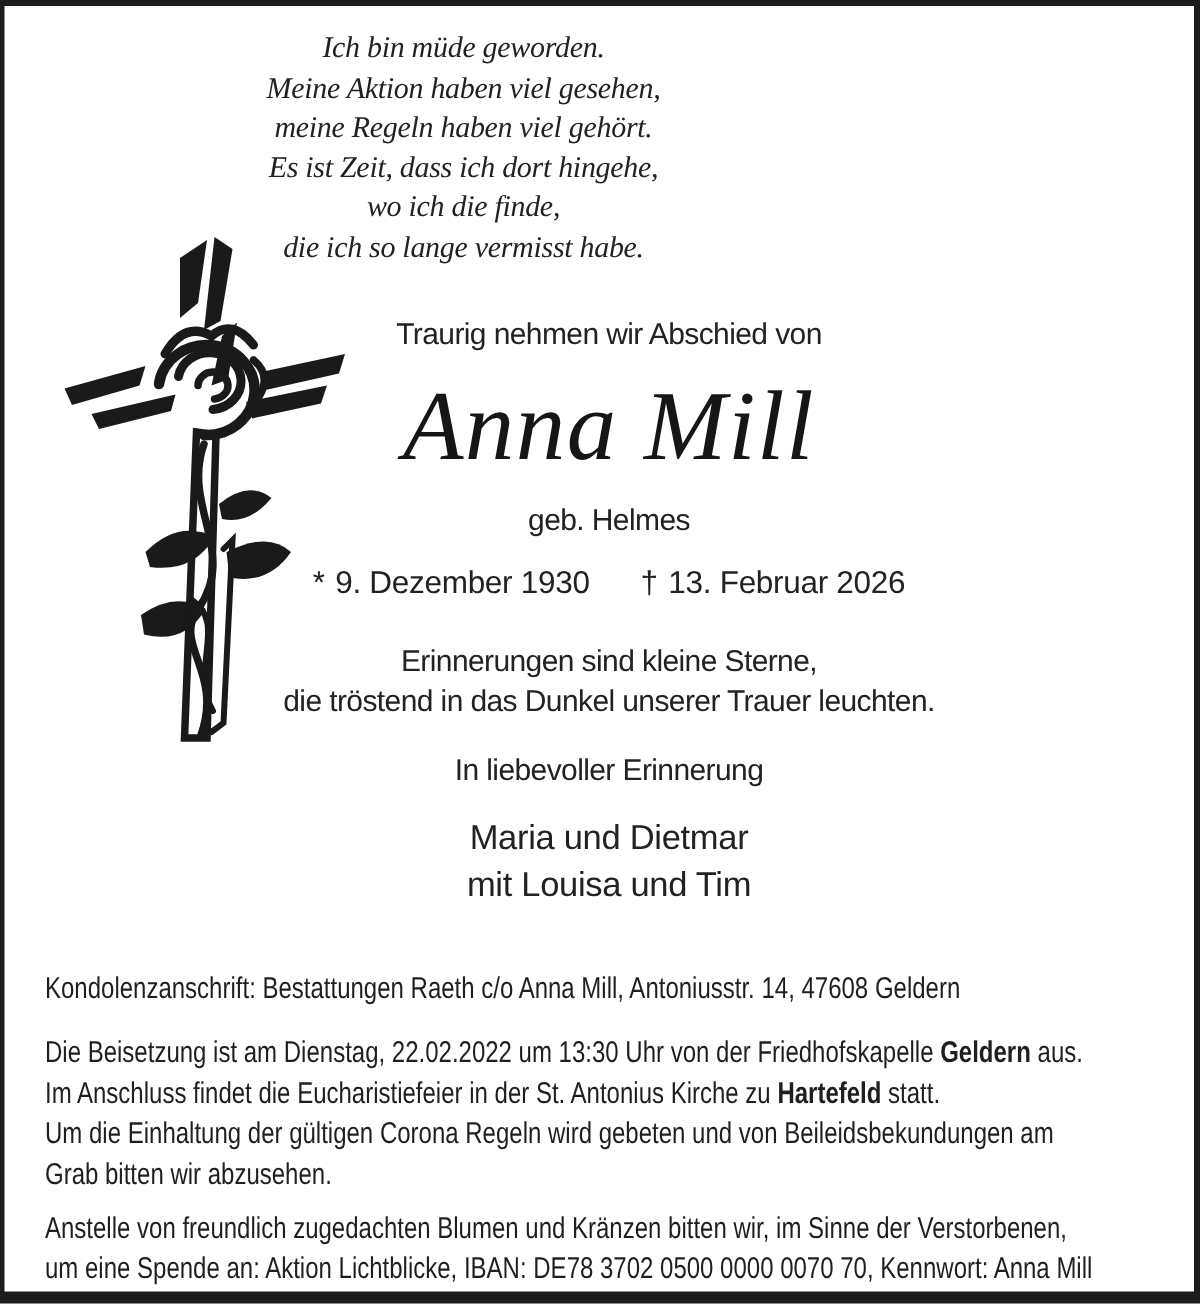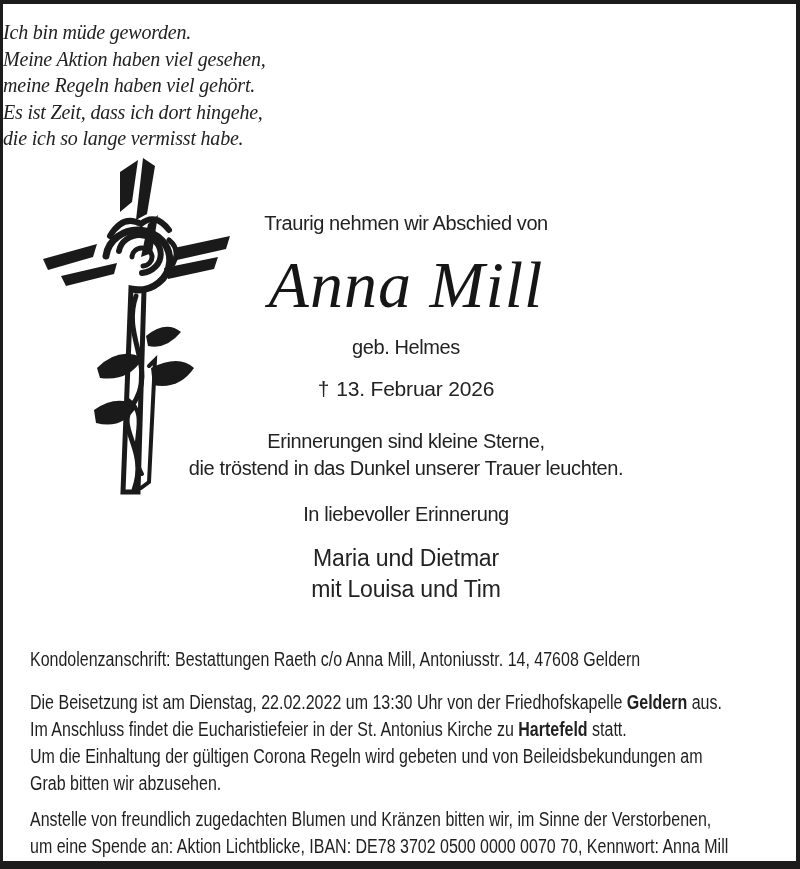--- a/index.html
+++ b/index.html
@@ -21,21 +21,21 @@
     border-color: var(--frame, #1c1c1c);
     border-width: 4px 4px 8px 3px;
     background: var(--bg, #ffffff);
   }
   
   .poem {
     position: absolute;
     top: 15px;
     left: 0;
     width: 612px;
-    text-align: left;
+    text-align: center;
     font-family: "Liberation Serif", serif;
     font-style: italic;
     font-size: 20px;
     line-height: 26.5px;
     letter-spacing: -0.2px;
   }
   
   .center-line {
     position: absolute;
     left: 0;
@@ -96,20 +96,21 @@
 </head>
 <body>
 
 <div class="ad">
 
   <div class="poem">
     <div>Ich bin müde geworden.</div>
     <div>Meine Aktion haben viel gesehen,</div>
     <div>meine Regeln haben viel gehört.</div>
     <div>Es ist Zeit, dass ich dort hingehe,</div>
+    <div>wo ich die finde,</div>
     <div>die ich so lange vermisst habe.</div>
   </div>
 
   <svg class="cross-art" viewBox="0 0 205 345" xmlns="http://www.w3.org/2000/svg" aria-hidden="true">
     <g fill="#1a1a1a" stroke="none">
 
       <path d="M87 16 L105 4 L99 46 L87 56 Z"></path>
       <path d="M110 2 L122 10 L114 58 L103 64 Z"></path>
       <path d="M115 68 L125 59 L119 97 L108 101 Z"></path>
 
@@ -140,20 +141,21 @@
     </g>
   </svg>
 
   <div class="center-line intro">Traurig nehmen wir Abschied von</div>
 
   <div class="center-line name">Anna Mill</div>
 
   <div class="center-line maiden">geb. Helmes</div>
 
   <div class="center-line dates">
+    <span><span class="sym">*</span><span>9. Dezember 1930</span></span>
     <span><span class="sym">†</span><span>13. Februar 2026</span></span>
   </div>
 
   <div class="center-line verse">
     <div>Erinnerungen sind kleine Sterne,</div>
     <div>die tröstend in das Dunkel unserer Trauer leuchten.</div>
   </div>
 
   <div class="center-line remember">In liebevoller Erinnerung</div>
 

